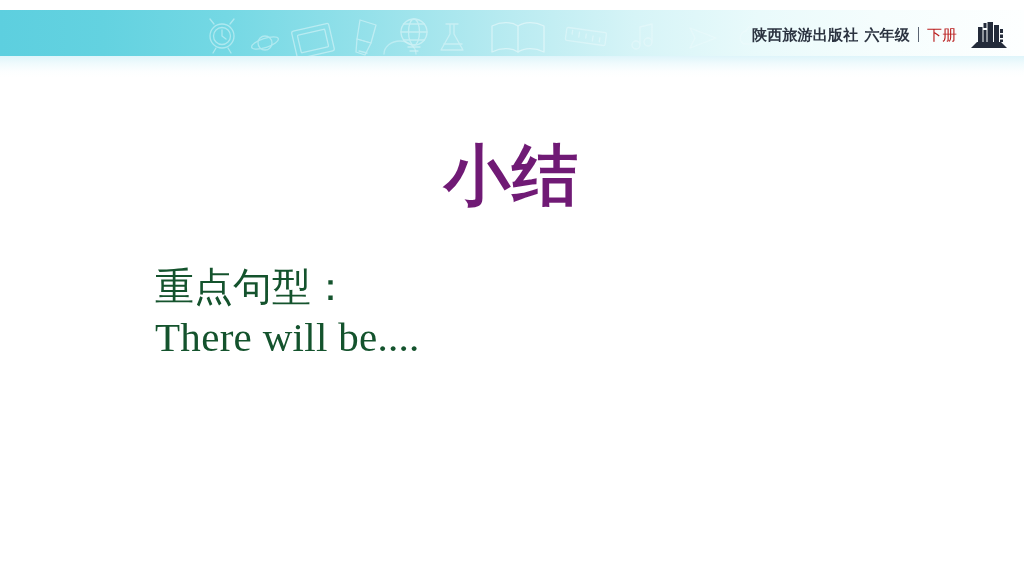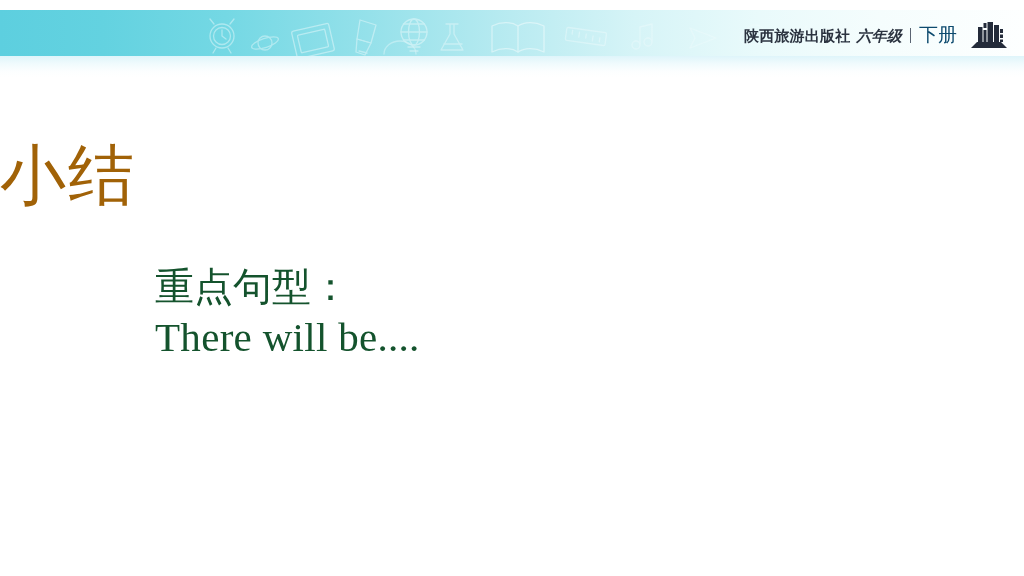--- a/index.html
+++ b/index.html
@@ -105,53 +105,53 @@
     font-size: 15px;
     font-weight: bold;
     letter-spacing: 0.2px;
     color: #2b3340;
   }
   .meta-grade {
     font-size: 15px;
     font-weight: bold;
     letter-spacing: 0.2px;
     color: #2b3340;
-    font-style: italic;
   }
   .meta-divider {
     display: inline-block;
     width: 1px;
     height: 15px;
     background: #5a6472;
     position: relative;
     top: 2px;
     margin: 0 2px;
   }
   .meta-volume {
-    font-size: 19px;
+    font-size: 15px;
     font-weight: normal;
-    color: #0c4a6e;
+    color: #b91c1c;
   }
   .meta-logo {
     width: 42px;
     height: 32px;
     flex: 0 0 auto;
   }
   .meta-logo svg { display: block; }
 
   
   .title {
     position: absolute;
     left: 0;
     top: 136px;
     width: 1024px;
+    text-align: center;
     font-size: 66px;
     line-height: 80px;
-    font-weight: normal;
-    color: #a16207;
+    font-weight: bold;
+    color: #701a75;
     letter-spacing: 2px;
     font-family: "DejaVu Sans", "Liberation Sans", sans-serif;
   }
 
   
   .body-block {
     position: absolute;
     left: 155px;
     top: 262px;
     width: 760px;

